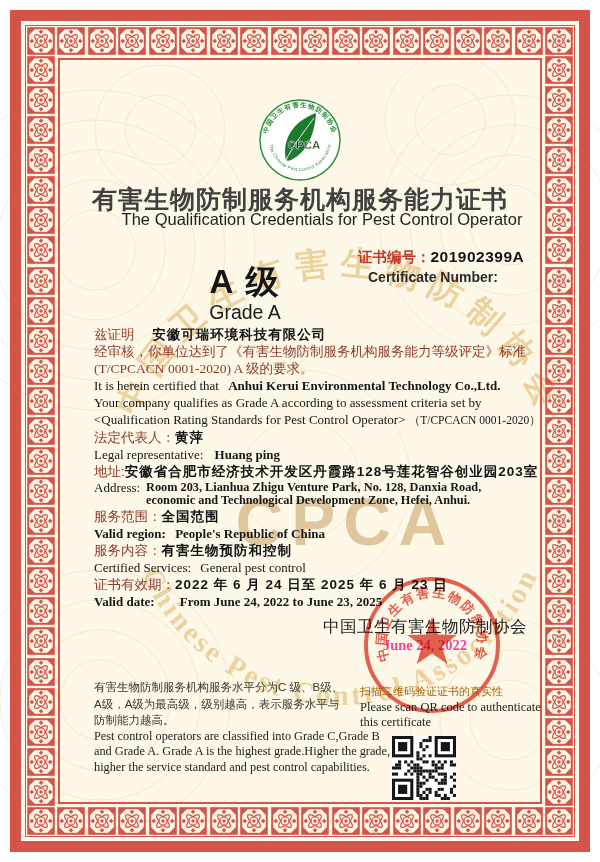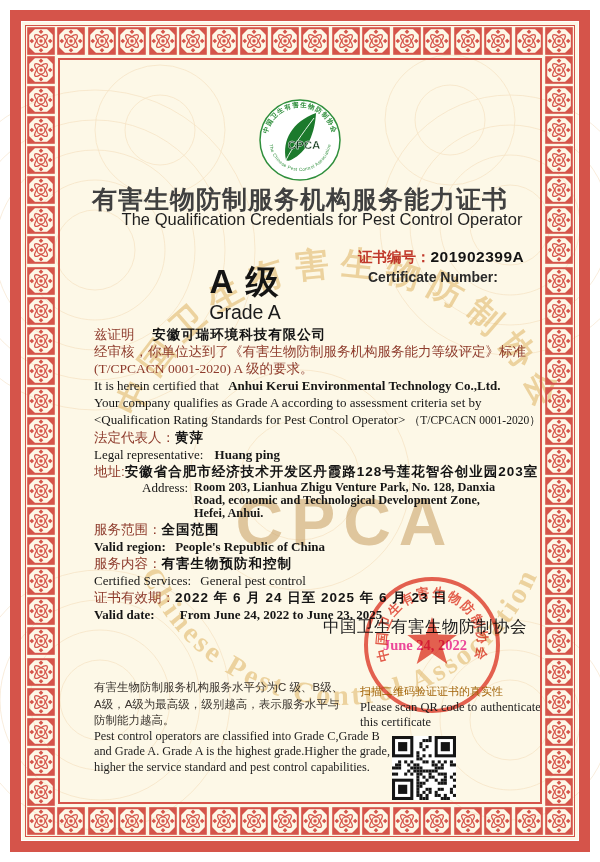--- a/index.html
+++ b/index.html
@@ -31,21 +31,21 @@
   .grade{position:absolute;left:175px;top:264px;width:140px;text-align:center;}
   .grade .cn{font-size:33px;font-weight:bold;color:#141414;letter-spacing:2px;line-height:36px;}
   .grade .en{font-size:19.5px;color:#1b1b1b;line-height:24px;}
   
   .body-block{position:absolute;left:94px;top:326px;width:418px;}
   .cnl{font-size:13.5px;line-height:17px;color:#8e3b2c;white-space:nowrap;}
   .cnl b{color:#141414;font-weight:bold;letter-spacing:1px;}
   .enl{font-family:"Liberation Serif",serif;font-size:13px;line-height:17px;color:#161616;white-space:nowrap;}
   .enl b{font-weight:bold;}
   .enl .small{font-size:11.5px;}
-  .addr-en{display:flex;white-space:normal;line-height:13px;margin-top:1px;margin-bottom:1px;margin-left:48px;}
+  .addr-en{display:flex;white-space:normal;line-height:13px;margin-top:1px;margin-bottom:1px;}
   .addr-en .alab{flex:0 0 52px;font-size:13px;}
   .addr-en .aval{flex:1;font-weight:bold;font-size:12.3px;}
   
   .issuer{position:absolute;left:290px;top:616px;width:270px;text-align:center;}
   .issuer .name{font-size:16.5px;color:#1d1d1d;line-height:20px;letter-spacing:.5px;}
   .issuer .dcn{font-size:15px;font-weight:bold;color:#141414;line-height:20px;}
   .issuer .den{font-family:"Liberation Serif",serif;font-size:14.5px;font-weight:bold;color:#ec4899;line-height:18px;}
   
   .foot-left{position:absolute;left:94px;top:679px;width:318px;}
   .foot-left .fcn{font-size:11.5px;color:#3a342f;line-height:16.5px;white-space:nowrap;}

